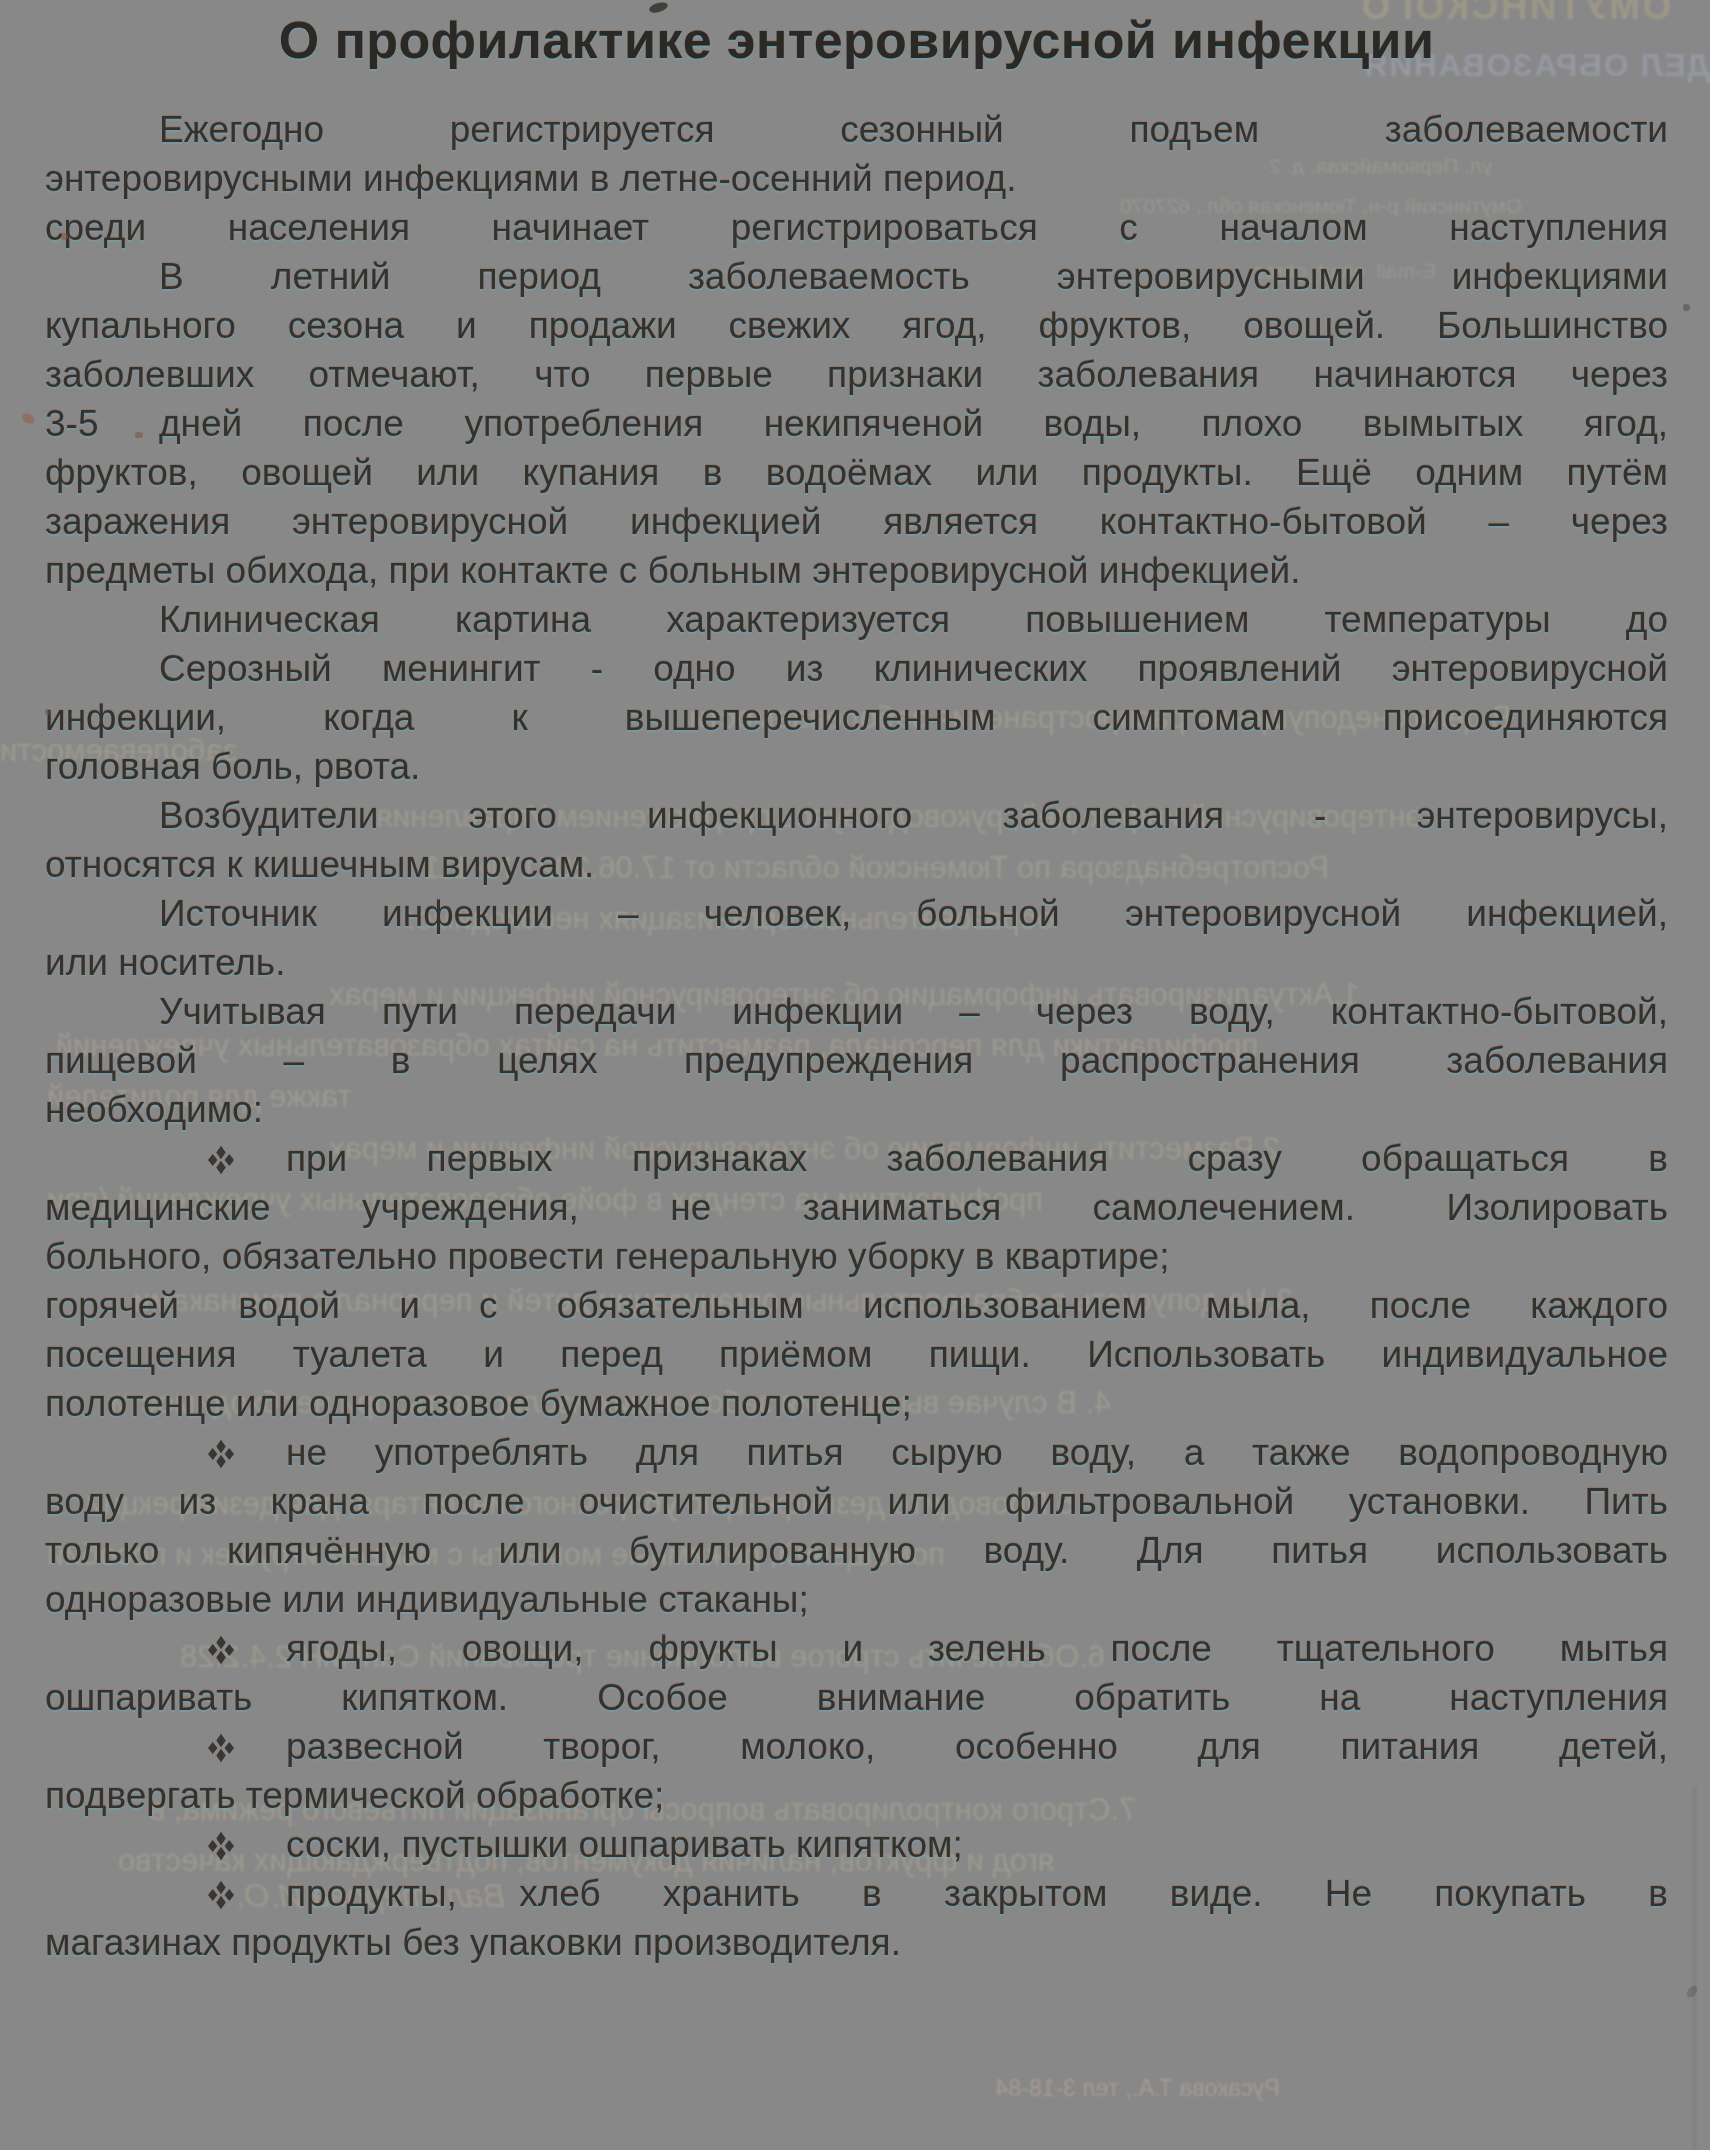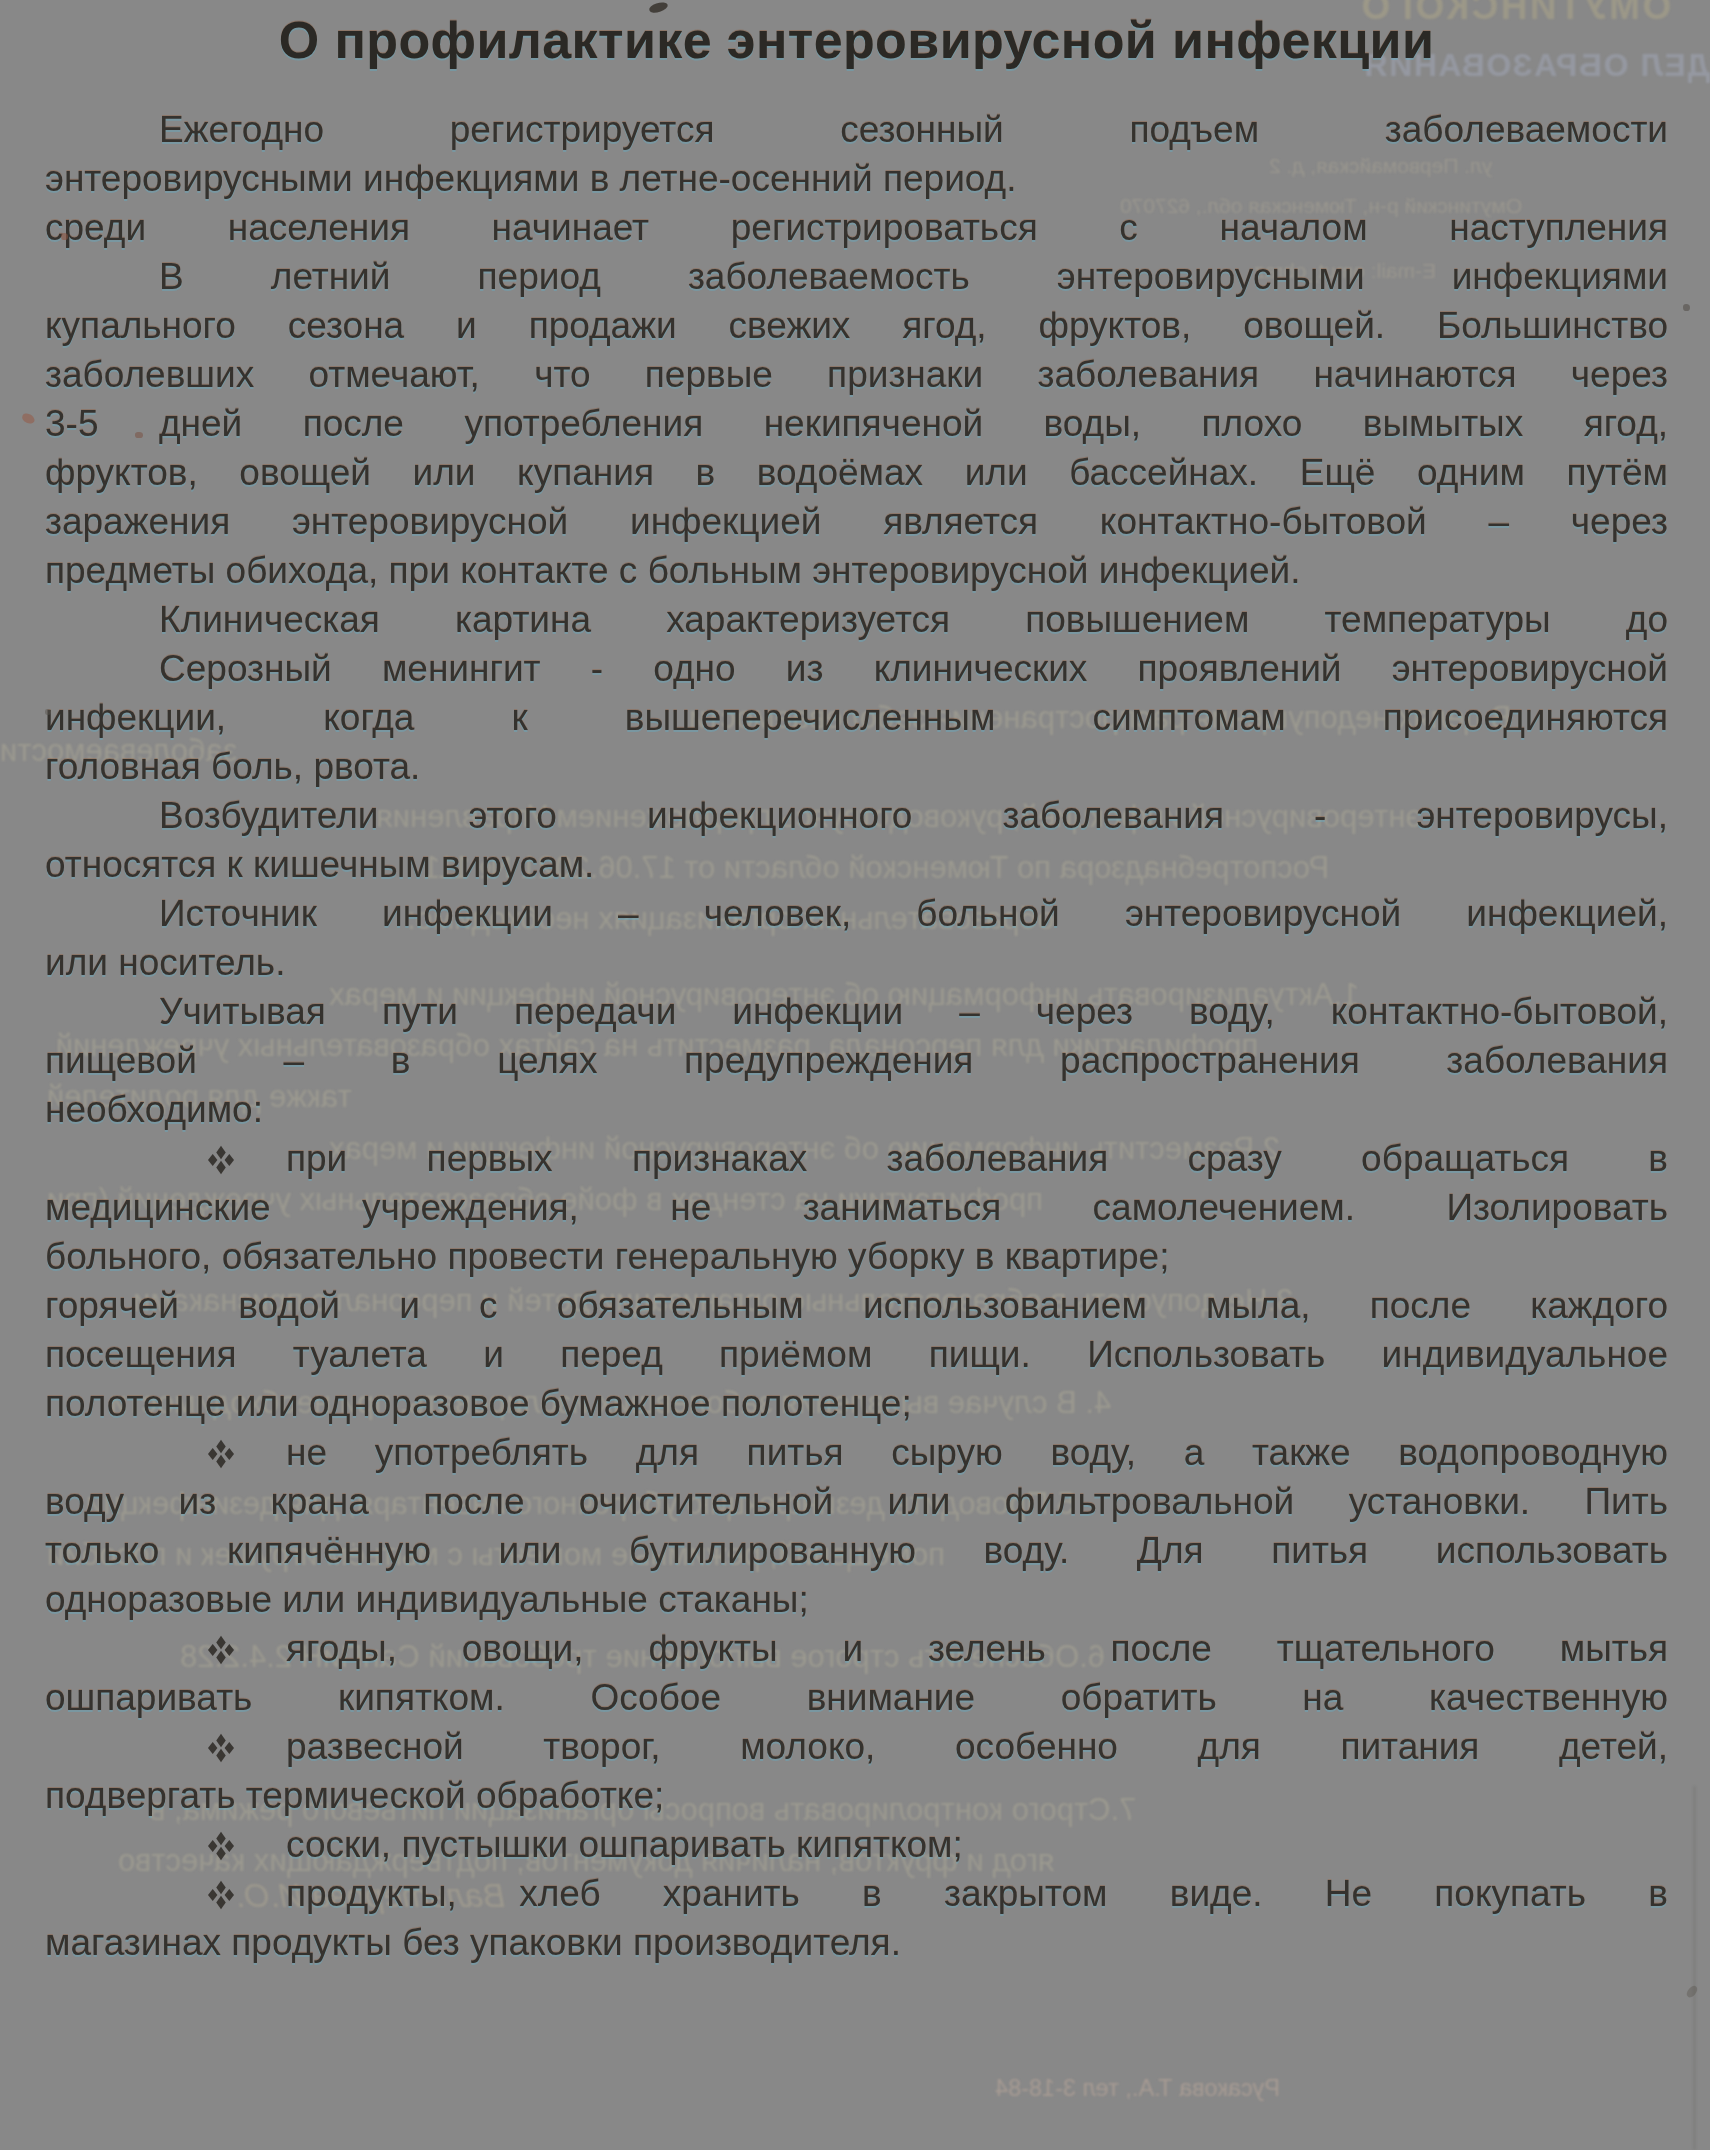--- a/index.html
+++ b/index.html
@@ -85,21 +85,21 @@
       <div class="line first">Ежегодно регистрируется сезонный подъем заболеваемости</div>
       <div class="line last">энтеровирусными инфекциями в летне-осенний период.</div>
     </div>
 
     <div class="para">
       <div class="line">среди населения начинает регистрироваться с началом наступления</div>
       <div class="line first">В летний период заболеваемость энтеровирусными инфекциями</div>
       <div class="line">купального сезона и продажи свежих ягод, фруктов, овощей. Большинство</div>
       <div class="line">заболевших отмечают, что первые признаки заболевания начинаются через</div>
       <div class="line">3-5 дней после употребления некипяченой воды, плохо вымытых ягод,</div>
-      <div class="line">фруктов, овощей или купания в водоёмах или бассейнах. Ещё одним путём</div>
+      <div class="line">фруктов, овощей или купания в водоёмах или продукты. Ещё одним путём</div>
       <div class="line">заражения энтеровирусной инфекцией является контактно-бытовой – через</div>
       <div class="line last">предметы обихода, при контакте с больным энтеровирусной инфекцией.</div>
     </div>
 
     <div class="para">
       <div class="line first">Клиническая картина характеризуется повышением температуры до</div>
     </div>
 
     <div class="para">
       <div class="line first">Серозный менингит - одно из клинических проявлений энтеровирусной</div>
@@ -152,21 +152,21 @@
       <div class="line last">одноразовые или индивидуальные стаканы;</div>
     </div>
 
     <div class="para">
       <div class="line bfirst"><span class="bicon"><svg width="30" height="30" viewBox="0 0 38 38" fill="currentColor">
               <path d="M19 1l6 8.5L19 18l-6-8.5z"></path>
               <path d="M8.5 11.5L14.5 19l-6 7.5L2.5 19z"></path>
               <path d="M29.5 11.5L35.5 19l-6 7.5L23.5 19z"></path>
               <path d="M19 20l6 8.5L19 37l-6-8.5z"></path>
             </svg></span><span class="bgap"></span><span>ягоды, овощи, фрукты и зелень после тщательного мытья</span></div>
-      <div class="line">ошпаривать кипятком. Особое внимание обратить на качественную</div>
+      <div class="line">ошпаривать кипятком. Особое внимание обратить на наступления</div>
     </div>
 
     <div class="para">
       <div class="line bfirst"><span class="bicon"><svg width="30" height="30" viewBox="0 0 38 38" fill="currentColor">
               <path d="M19 1l6 8.5L19 18l-6-8.5z"></path>
               <path d="M8.5 11.5L14.5 19l-6 7.5L2.5 19z"></path>
               <path d="M29.5 11.5L35.5 19l-6 7.5L23.5 19z"></path>
               <path d="M19 20l6 8.5L19 37l-6-8.5z"></path>
             </svg></span><span class="bgap"></span><span>развесной творог, молоко, особенно для питания детей,</span></div>
       <div class="line last">подвергать термической обработке;</div>

